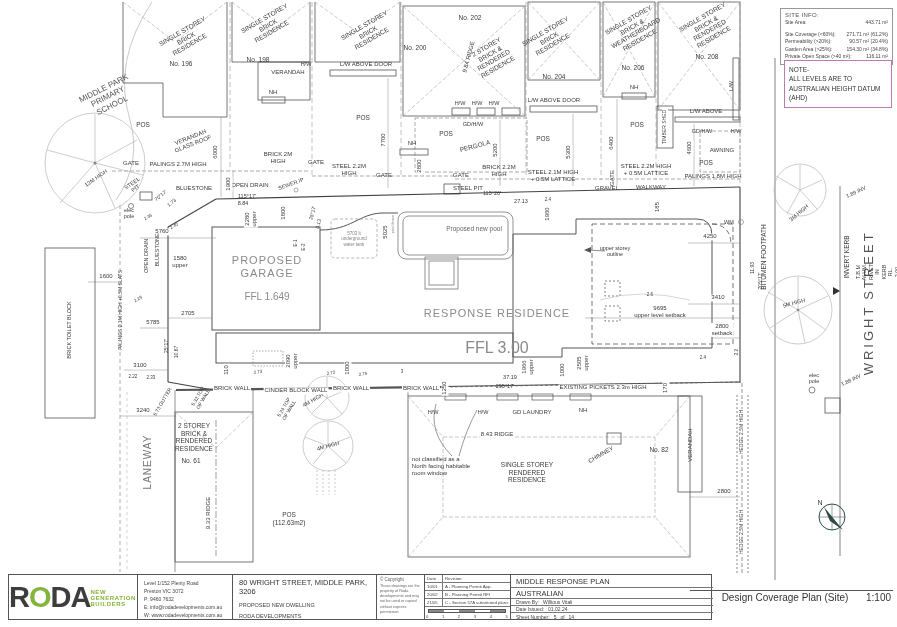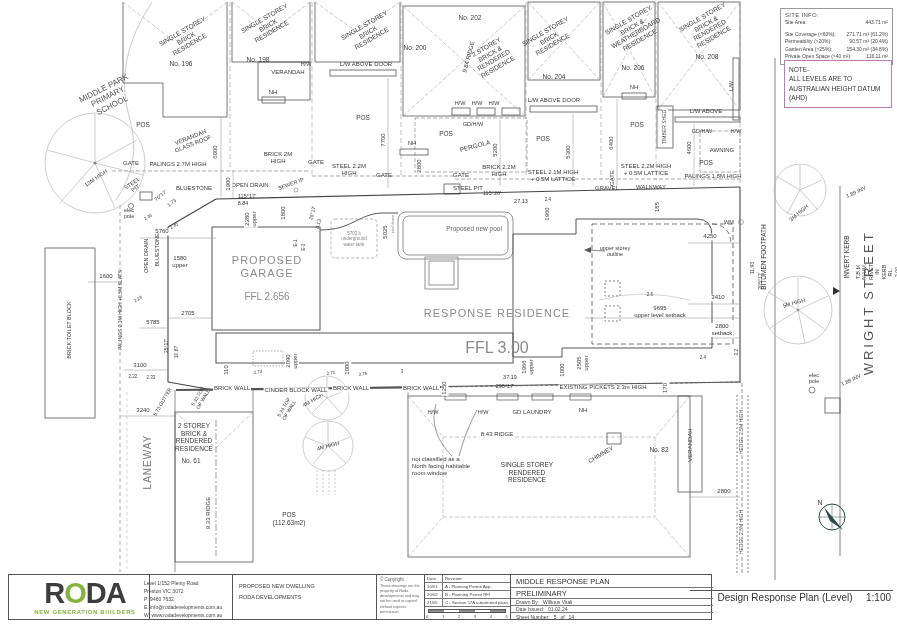--- a/index.html
+++ b/index.html
@@ -15,21 +15,21 @@
     background:#fff;padding:3px 4px;font-size:5px;color:#444}
   .si-title{font-size:6px;color:#555;margin-bottom:1px;letter-spacing:.3px}
   .si-row{display:flex;justify-content:space-between;line-height:1.5}
   .si-gap{height:4px}
   
   .notebox{position:absolute;left:784px;top:60px;width:108px;border:1.5px solid #b57fb5;
     background:#fff;padding:4px 4px;font-size:6.5px;line-height:1.45;color:#333;white-space:pre-line}
   
   #titleblock{position:absolute;left:8px;top:574px;width:704px;height:46px;border:1px solid #555;background:#fff}
   .tb-cell{position:absolute;top:0;height:100%;border-right:1px solid #555}
-  .tb-logo{left:12px;width:129px;display:flex;flex-direction:column;justify-content:center;align-items:center}
+  .tb-logo{left:0;width:129px;display:flex;flex-direction:row;justify-content:center;align-items:center}
   .roda{font-size:29px;font-weight:bold;letter-spacing:-1px;line-height:1;color:#3d3d3d}
   .roda .o{color:#85b43c}
   .tagline{font-size:6px;font-weight:bold;color:#85b43c;letter-spacing:.6px;margin-top:1px}
   .tb-address{left:129px;width:95px;padding:4px 0 0 6px;font-size:5px;line-height:1.6;color:#444}
   .tb-project{left:224px;width:144px;padding:3px 0 0 6px}
   .tb-proj-address{font-size:7.5px;color:#333;white-space:pre-line;line-height:1.25}
   .tb-proj-desc{font-size:5.5px;margin-top:5px;color:#444}
   .tb-proj-client{font-size:5.5px;margin-top:5px;color:#444}
   .tb-copy{left:368px;width:48px;padding:2px 3px;font-size:4.5px;color:#555}
   .tb-copy-body{font-size:3.8px;line-height:1.35;margin-top:2px;color:#666}
@@ -367,21 +367,21 @@
       <div class="plan-label" style="left: 69px; top: 330px; font-size: 5.5px; transform: translate(-50%, -50%) rotate(-90deg);">BRICK TOILET BLOCK</div>
       <div class="plan-label" style="left: 163px; top: 402px; font-size: 5px; transform: translate(-50%, -50%) rotate(-60deg);">5.73 GUTTER</div>
       <div class="plan-label" style="left: 201px; top: 398px; font-size: 5px; transform: translate(-50%, -50%) rotate(-60deg);">5.32 TOP
 OF WALL</div>
       <div class="plan-label" style="left: 287px; top: 409px; font-size: 5px; transform: translate(-50%, -50%) rotate(-60deg);">5.24 TOP
 OF WALL</div>
       <div class="plan-label" style="left: 313px; top: 400px; font-size: 5.5px; transform: translate(-50%, -50%) rotate(-30deg);">4M HIGH</div>
       <div class="plan-label" style="left: 328px; top: 446px; font-size: 5.5px; transform: translate(-50%, -50%) rotate(-15deg);">4M HIGH</div>
       <div class="plan-label" style="left: 267px; top: 267px; font-size: 11px; color: rgb(139, 139, 139); letter-spacing: 1px; transform: translate(-50%, -50%) rotate(0deg);">PROPOSED
 GARAGE</div>
-      <div class="plan-label" style="left: 267px; top: 297px; font-size: 10px; color: rgb(139, 139, 139); transform: translate(-50%, -50%) rotate(0deg);">FFL 2.656</div>
+      <div class="plan-label" style="left: 267px; top: 297px; font-size: 10px; color: rgb(139, 139, 139); transform: translate(-50%, -50%) rotate(0deg);">FFL 1.649</div>
       <div class="plan-label bg" style="left: 251px; top: 219px; font-size: 6px; transform: translate(-50%, -50%) rotate(-90deg);">2280
 upper</div>
       <div class="plan-label bg" style="left: 284px; top: 213px; font-size: 6px; transform: translate(-50%, -50%) rotate(-90deg);">1800</div>
       <div class="plan-label" style="left: 296px; top: 243px; font-size: 4.5px; transform: translate(-50%, -50%) rotate(-90deg);">E-1</div>
       <div class="plan-label" style="left: 304px; top: 247px; font-size: 4.5px; transform: translate(-50%, -50%) rotate(-90deg);">E-2</div>
       <div class="plan-label" style="left: 313px; top: 213px; font-size: 5px; transform: translate(-50%, -50%) rotate(-75deg);">25°17'</div>
       <div class="plan-label" style="left: 319px; top: 224px; font-size: 5px; transform: translate(-50%, -50%) rotate(-75deg);">0.13</div>
       <div class="plan-label" style="left: 354px; top: 239px; font-size: 4.5px; color: rgb(133, 133, 133); transform: translate(-50%, -50%) rotate(0deg);">5703 lt
 underground
 water tank</div>
@@ -508,20 +508,22 @@
       <div class="tagline">NEW GENERATION BUILDERS</div>
     </div>
     <div class="tb-cell tb-address">
       <div>Level 1/152 Plenty Road</div>
       <div>Preston VIC 3072</div>
       <div>P: 9460 7632</div>
       <div>E: info@rodadevelopments.com.au</div>
       <div>W: www.rodadevelopments.com.au</div>
     </div>
     <div class="tb-cell tb-project">
+      <div class="tb-proj-address">80 WRIGHT STREET, MIDDLE PARK,
+3206</div>
       <div class="tb-proj-desc">PROPOSED NEW DWELLING</div>
       <div class="tb-proj-client">RODA DEVELOPMENTS</div>
     </div>
     <div class="tb-cell tb-copy">
       <div>© Copyright</div>
       <div class="tb-copy-body">These drawings are the property of Roda developments and may not be used or copied without express permission.</div>
     </div>
     <div class="tb-cell tb-rev">
       <div class="rev-row">
         <div class="rev-date">Date</div>
@@ -552,35 +554,35 @@
             <span>1</span>
             <span>2</span>
             <span>3</span>
             <span>4</span>
             <span>5</span>
         </div>
       </div>
     </div>
     <div class="tb-cell tb-draw">
       <div class="dr-row dr-title">MIDDLE RESPONSE PLAN</div>
-      <div class="dr-row dr-status">PRELIMINARY</div>
+      <div class="dr-row dr-status">AUSTRALIAN</div>
       <div class="dr-row dr-small">
         <span>Drawn By:</span>
         <span>Willious Vitali</span>
       </div>
       <div class="dr-row dr-small">
         <span>Date Issued:</span>
         <span>01.02.24</span>
       </div>
       <div class="dr-row dr-last">
         <span>Sheet Number:</span>
         <span>5</span>
         <span>of</span>
         <span>14</span>
       </div>
     </div>
   </div>
 
   <div class="footer-line"></div>
-  <div class="footer-title">Design Response Plan (Level)</div>
+  <div class="footer-title">Design Coverage Plan (Site)</div>
   <div class="footer-scale">1:100</div>
 
 </div>
 
 </body></html>

